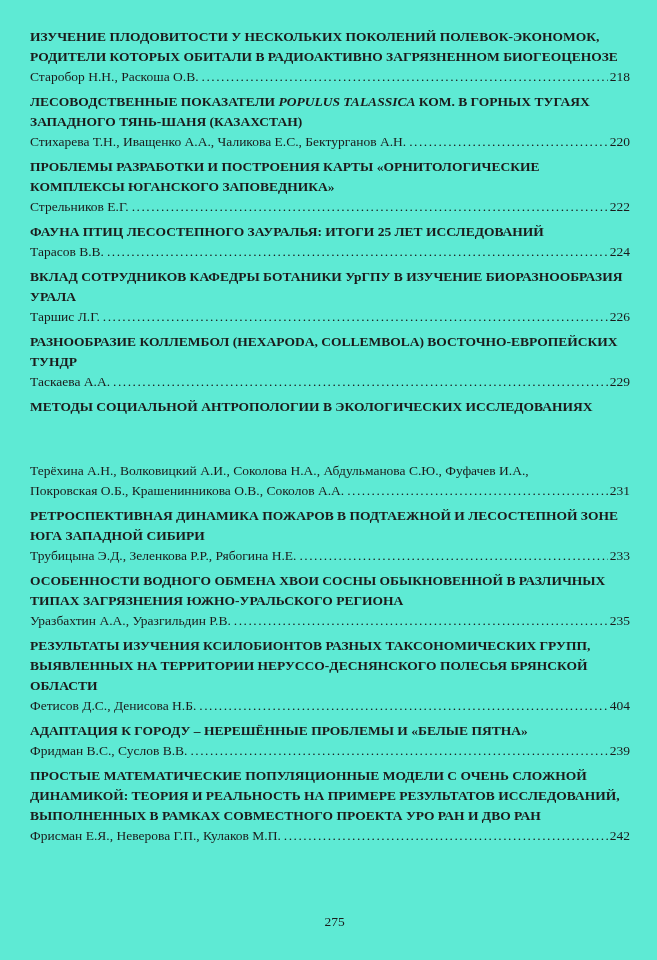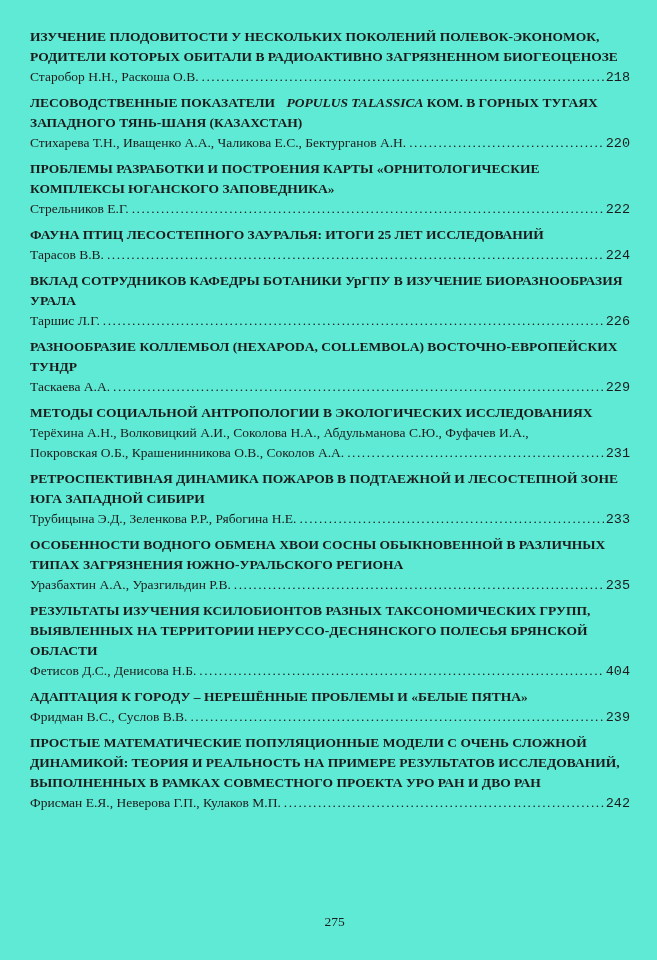--- a/index.html
+++ b/index.html
@@ -27,29 +27,29 @@
     margin-bottom: 5px;
   }
   .entry-title {
     font-weight: bold;
     font-size: 13.5px;
     line-height: 20px;
     text-align: left;
   }
   .entry-title .italic {
     font-style: italic;
-    margin-left: 8px;
   }
   .entry-authors {
     font-size: 13.5px;
     line-height: 20px;
   }
   .authors-pre {
     white-space: nowrap;
     overflow: hidden;
+    margin-top: 44px;
   }
   .authors-line {
     display: flex;
     align-items: baseline;
     width: 100%;
     justify-content: center;
   }
   .authors-text {
     white-space: nowrap;
     flex: 0 0 auto;
@@ -61,21 +61,20 @@
     min-width: 8px;
     margin: 0 2px 0 3px;
   }
   .dots::after {
     content: "........................................................................................................................................................................................................";
     letter-spacing: 1.5px;
   }
   .page-num {
     flex: 0 0 auto;
     white-space: nowrap;
-    font-family: Liberation Mono, monospace;
   }
   .footer-page-number {
     position: absolute;
     bottom: 30px;
     left: 12px;
     right: 0;
     text-align: center;
     font-size: 13.5px;
   }
 </style>

